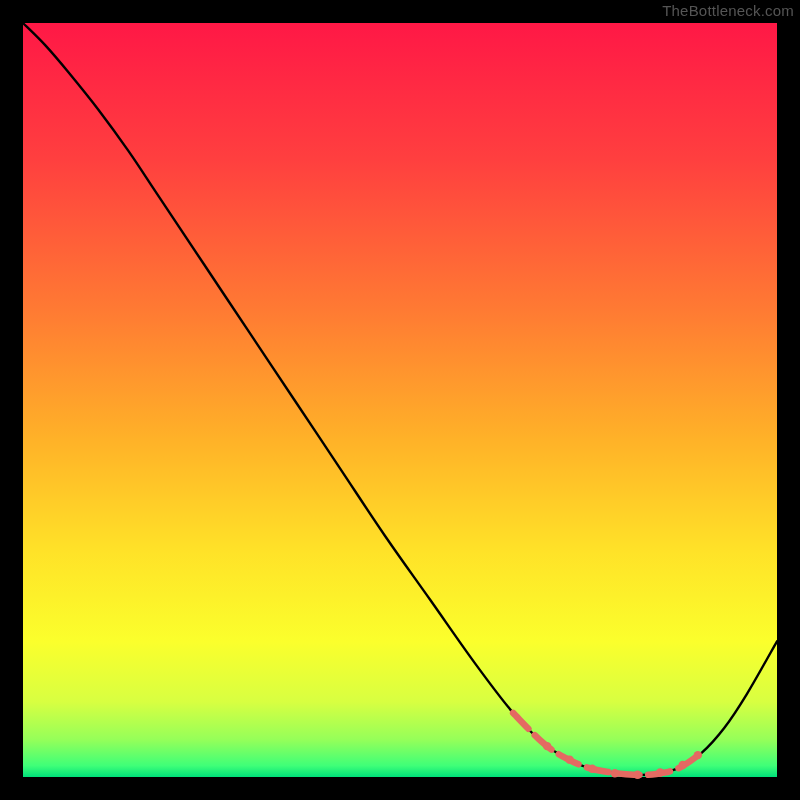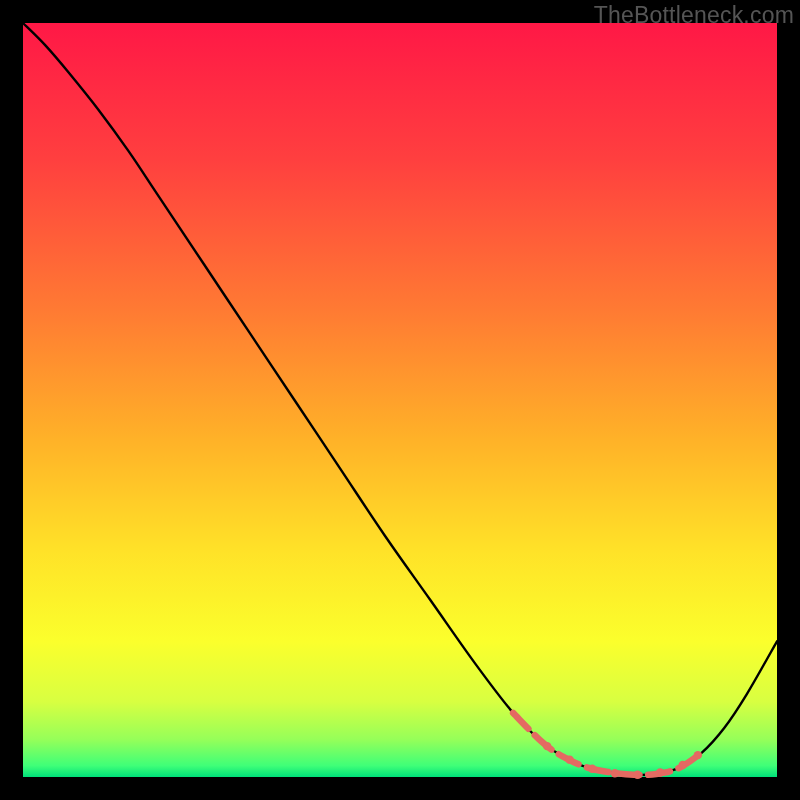--- a/index.html
+++ b/index.html
@@ -22,21 +22,21 @@
     top: 23px;
     width: 754px;
     height: 754px;
     
   }
   #watermark {
     position: absolute;
     top: 2px;
     right: 6px;
     color: #555;
-    font-size: 23px;
+    font-size: 15px;
     font-weight: 500;
     letter-spacing: 0.2px;
     user-select: none;
   }
   #curve-svg {
     position: absolute;
     left: 23px;
     top: 23px;
     width: 754px;
     height: 754px;

